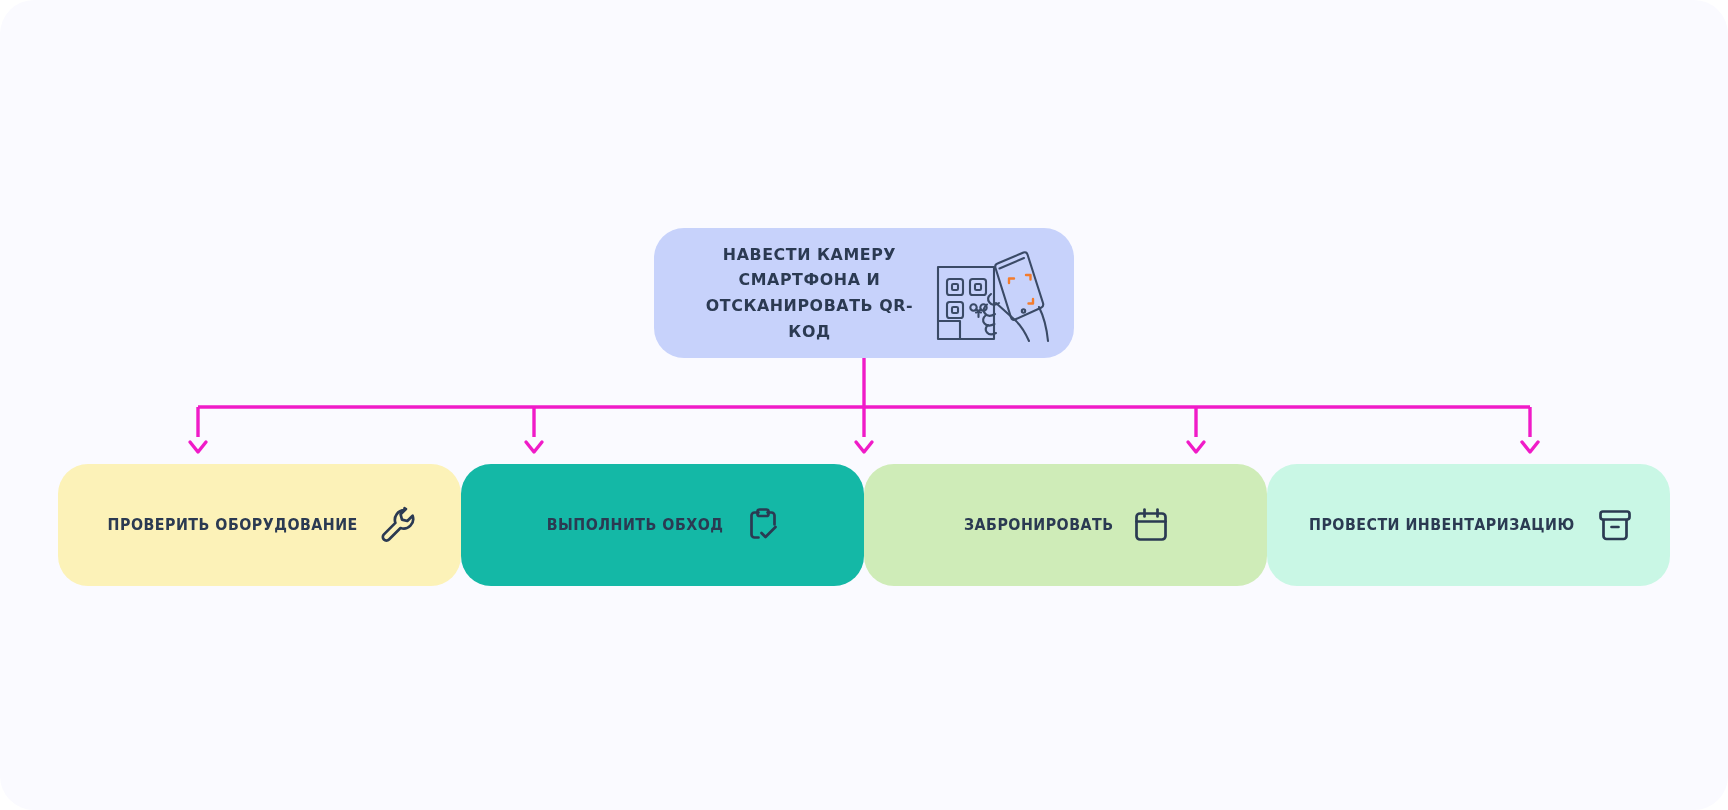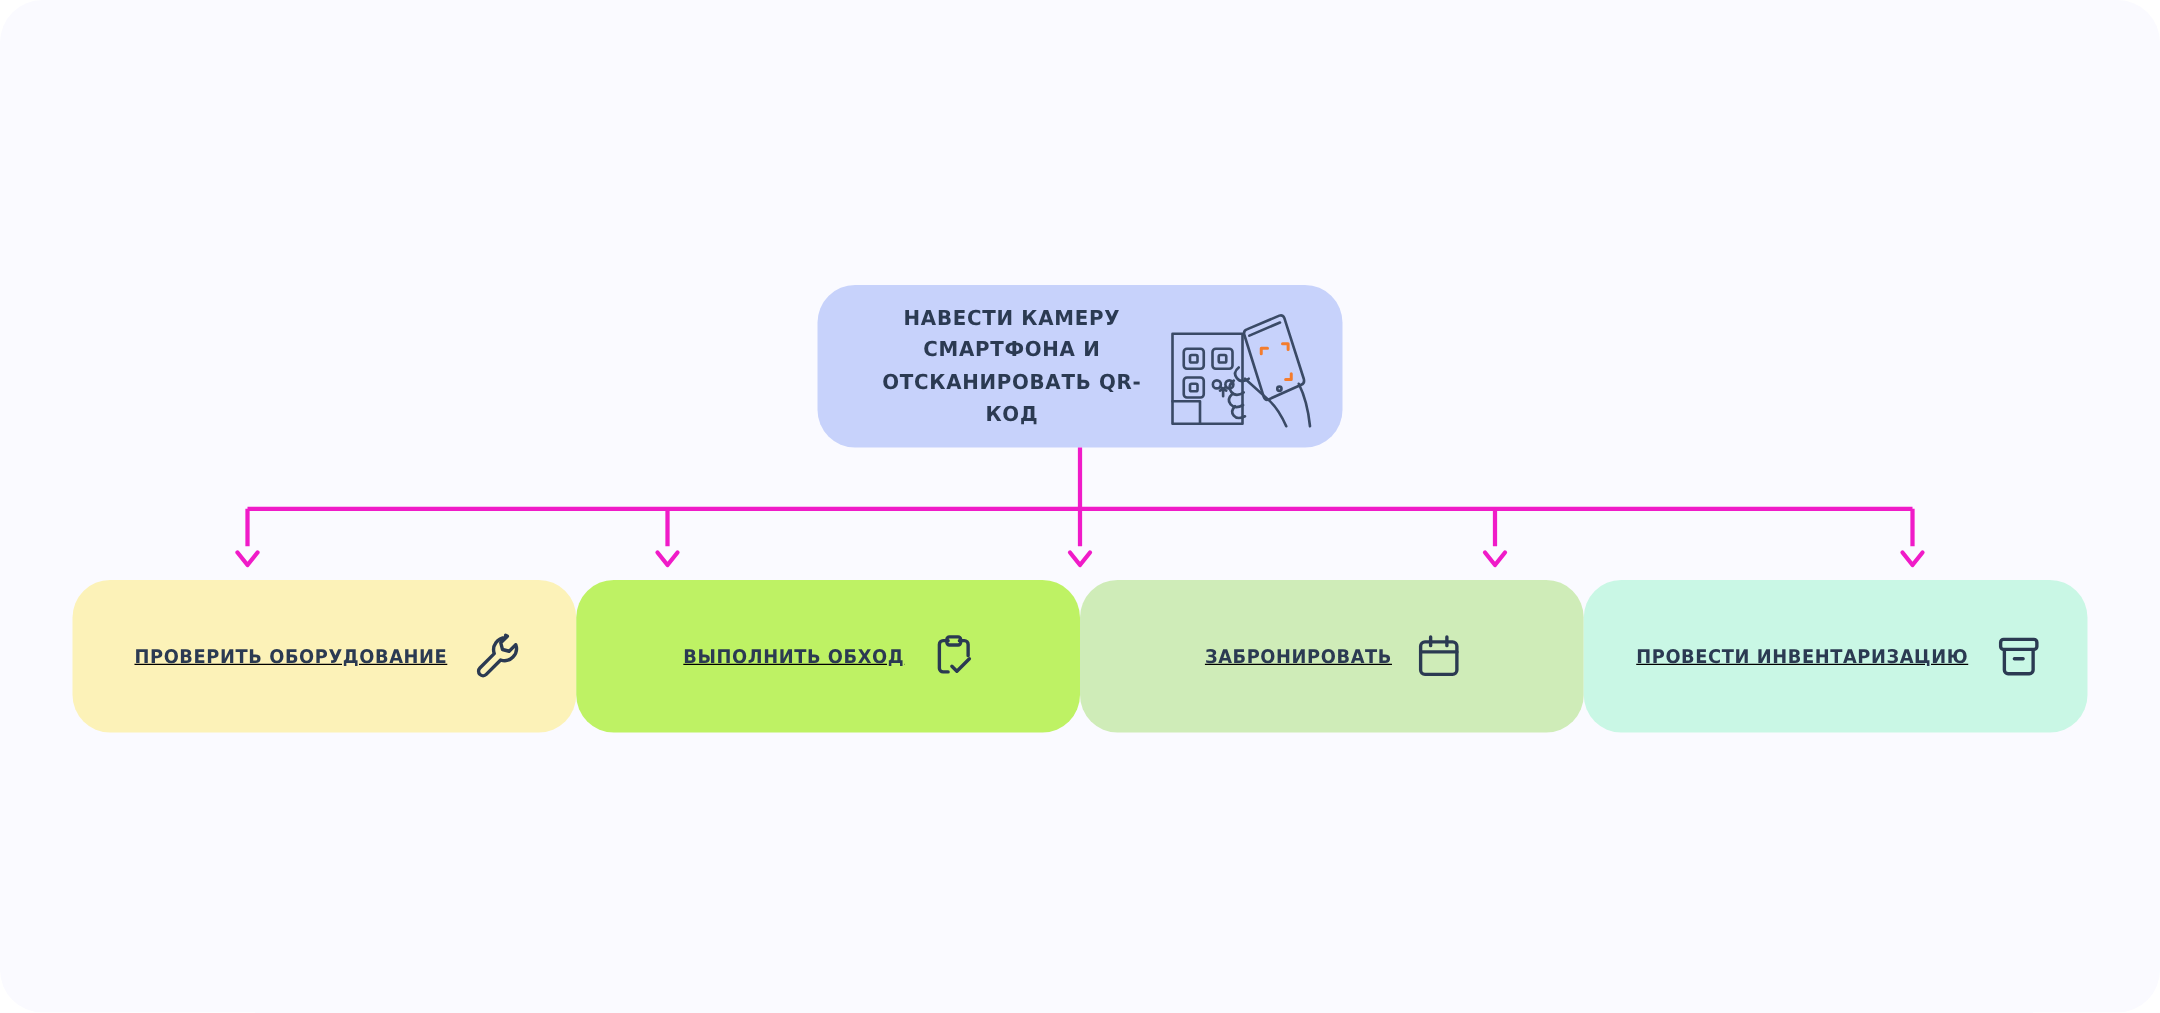--- a/index.html
+++ b/index.html
@@ -45,21 +45,20 @@
 
   
   #connectors { position: absolute; left: 0; top: 0; width: 1728px; height: 810px; pointer-events: none; }
 
   
   #cards-row {
     position: absolute;
     left: 58px; top: 464px;
     width: 1612px; height: 122px;
     display: flex;
-    text-decoration: underline;
   }
   .card {
     flex: 1 1 0;
     border-radius: 30px;
     display: flex;
     align-items: center;
     justify-content: center;
     gap: 14px;
     padding: 0 16px;
   }
@@ -149,21 +148,21 @@
     <div class="card" style="background:#fcf2b8">
       <span class="card-label">Проверить оборудование</span>
       <span class="card-icon">
         <svg viewBox="0 0 40 40" fill="none" xmlns="http://www.w3.org/2000/svg">
           <path d="M26.5 5.2a9.6 9.6 0 0 0-9.1 12.7L5.9 29.4a3.6 3.6 0 0 0 5.1 5.1l11.5-11.5a9.6 9.6 0 0 0 12.1-12.3l-5.3 5.3-5.3-1.4-1.4-5.3 5.3-5.3a9.7 9.7 0 0 0-1.4-.8z" stroke="#2b3a52" stroke-width="2.7" stroke-linecap="round" stroke-linejoin="round"></path>
         </svg>
       </span>
     </div>
 
 
-    <div class="card" style="background:#bef264">
+    <div class="card" style="background:#14b8a6">
       <span class="card-label">Выполнить обход</span>
       <span class="card-icon">
         <svg viewBox="0 0 40 40" fill="none" xmlns="http://www.w3.org/2000/svg">
           <g stroke="#2b3a52" stroke-width="2.7" stroke-linecap="round" stroke-linejoin="round">
             <path d="M15.5 7.5h-4a3 3 0 0 0-3 3v19a3 3 0 0 0 3 3h4"></path>
             <path d="M24.5 7.5h4a3 3 0 0 1 3 3v9"></path>
             <rect x="14.5" y="4.5" width="11" height="6.5" rx="2"></rect>
             <path d="M18.5 28l4 4 10-10"></path>
           </g>
         </svg>

